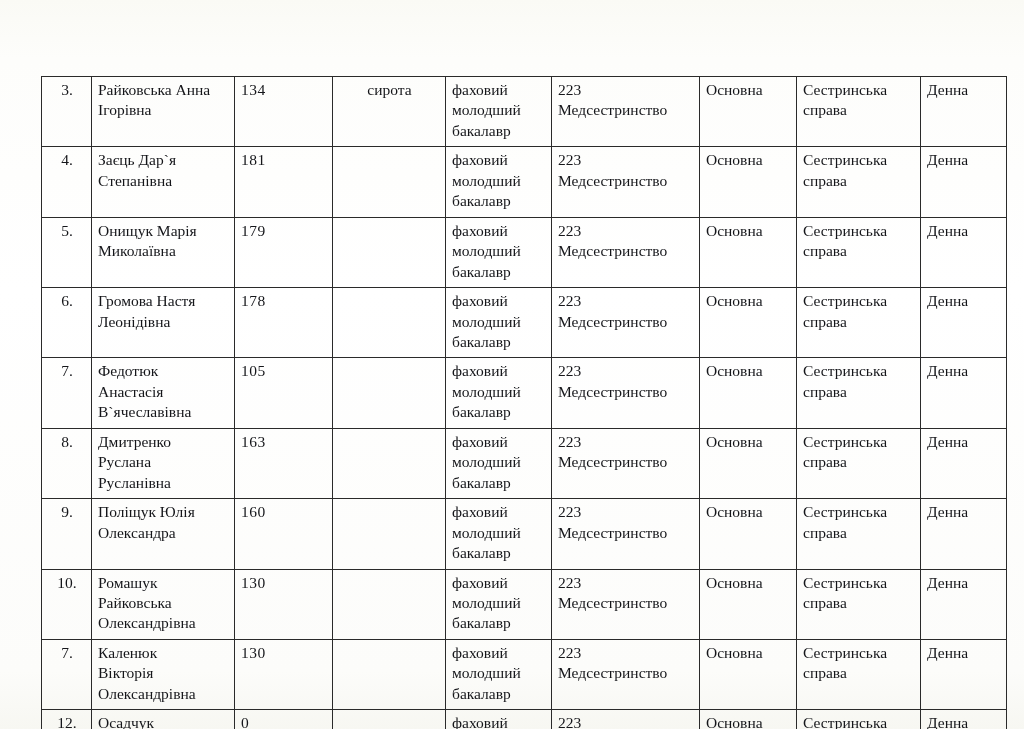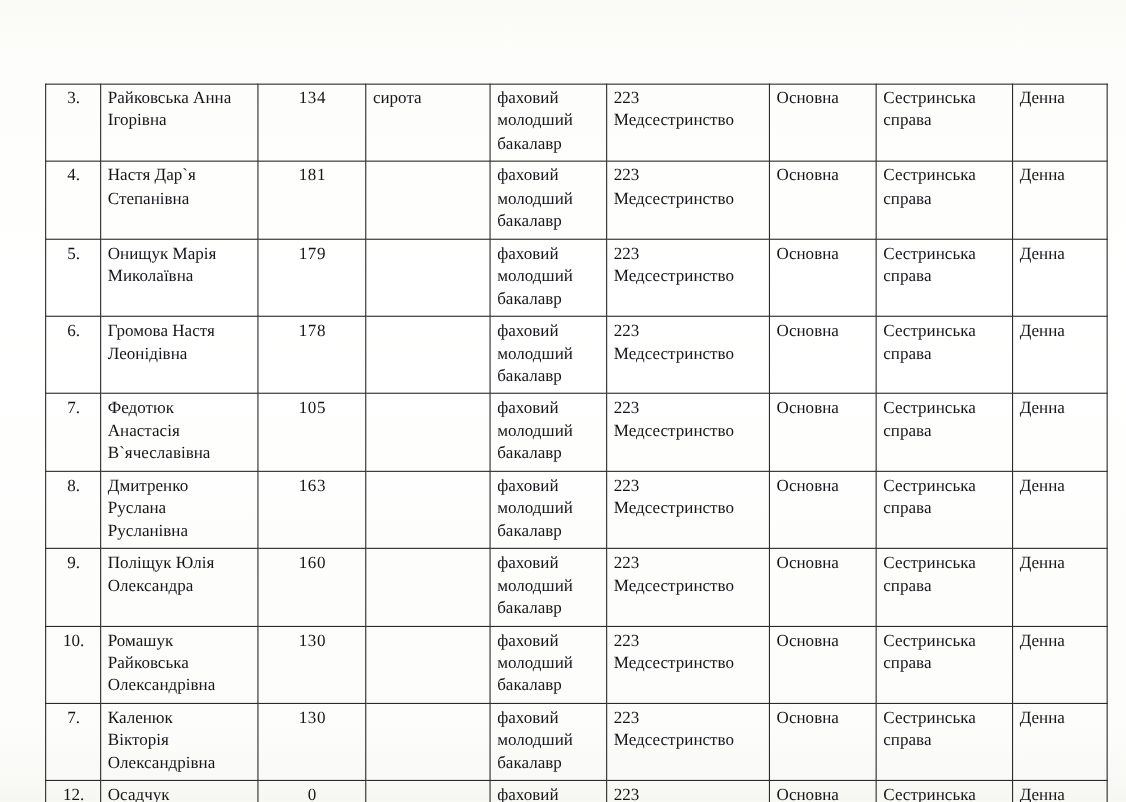--- a/index.html
+++ b/index.html
@@ -40,22 +40,22 @@
     font-size: 15.5px;
     line-height: 1.32;
   }
   table.doc-table td {
     border: 1px solid #2a2a2a;
     vertical-align: top;
     padding: 3px 5px 5px 6px;
   }
   .c-num      { width: 38px;  text-align: center; }
   .c-name     { width: 131px; }
-  .c-score    { width: 86px;  text-align: center; }
-  .c-cat      { width: 101px; text-align: left; }
+  .c-score    { width: 86px;  text-align: left; }
+  .c-cat      { width: 101px; text-align: center; }
   .c-degree   { width: 94px; margin-left: 44px;  }
   .c-spec     { width: 136px; }
   .c-basis    { width: 85px;  }
   .c-prog     { width: 112px; }
   .c-form     { width: 74px;  }
 
   .cell-line { display: block; white-space: nowrap; }
   .score { letter-spacing: 0.5px; }
 
   
@@ -100,21 +100,21 @@
           </td>
           <td class="c-form ink">
             <span class="cell-line">Денна</span>
           </td>
         </tr>
         <tr>
           <td class="c-num ink">
             <span class="cell-line">4.</span>
           </td>
           <td class="c-name ink">
-            <span class="cell-line">Настя Дар`я</span>
+            <span class="cell-line">Заєць Дар`я</span>
             <span class="cell-line">Степанівна</span>
           </td>
           <td class="c-score ink">
             <span class="cell-line score">181</span>
           </td>
           <td class="c-cat ink">
             <span class="cell-line"></span>
           </td>
           <td class="c-degree ink">
             <span class="cell-line">фаховий</span>

